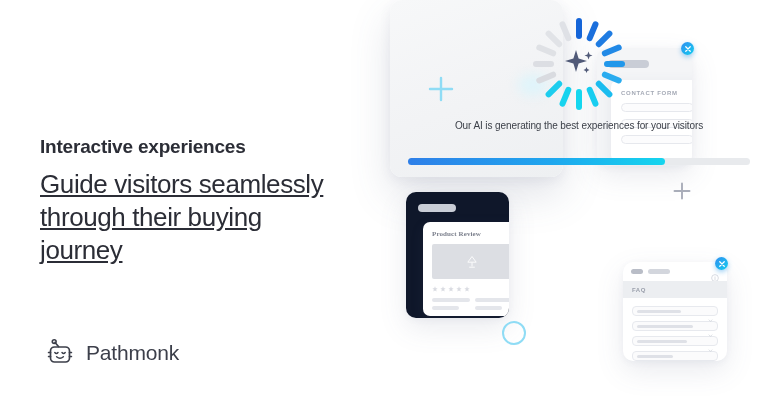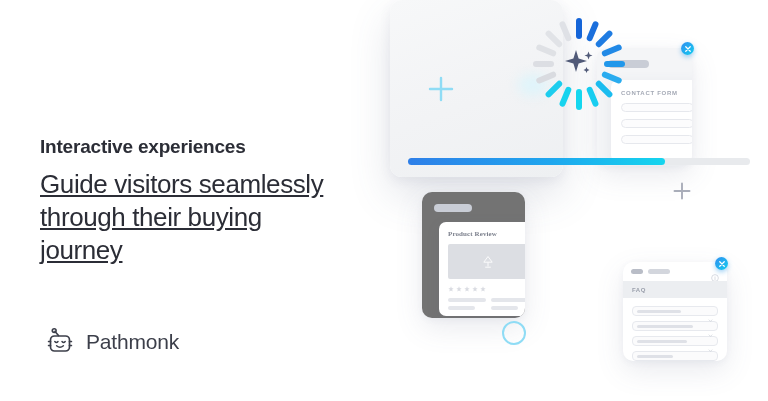--- a/index.html
+++ b/index.html
@@ -18,21 +18,21 @@
     position: absolute; left: 0; top: 136px;
     font-size: 19px; font-weight: 700; letter-spacing: -0.2px;
     color: #2b2d36;
   }
   .headline {
     position: absolute; left: 0; top: 168px; width: 300px;
     font-size: 26px; font-weight: 400; line-height: 1.26;
     color: #2b2d36; letter-spacing: -0.4px; text-decoration: underline;
   }
 
-  .logo { position: absolute; left: 3px; top: 325px; display: flex; align-items: center; gap: 9px; }
+  .logo { position: absolute; left: 3px; top: 336px; display: flex; align-items: center; gap: 9px; }
   .logo-mark { width: 34px; height: 34px; display:block; }
   .logo-text { font-size: 21px; font-weight: 400; color: #3c3f4a; letter-spacing: -0.2px; }
 
   
   .art { position: absolute; left: 390px; top: 0; width: 378px; height: 401px; }
 
   .card {
     position: absolute; background: #fff;
     border-radius: 10px;
     box-shadow: 0 10px 28px rgba(90,100,130,0.13), 0 2px 6px rgba(90,100,130,0.06);
@@ -50,21 +50,21 @@
   .field { margin-top:7px; height:9px; border-radius:5px; border:1px solid #e6e8ed; background:#fcfcfd; }
   .badge-close {
     position:absolute; width:13px; height:13px; border-radius:50%;
     background: linear-gradient(135deg,#2f8ef0 0%, #13cdef 100%);
     box-shadow:0 2px 5px rgba(40,150,230,.45);
     display:flex; align-items:center; justify-content:center;
   }
   .badge-close svg { width:6px; height:6px; display:block; }
 
   
-  .card-review { left: 32px; top: 192px; width: 103px; height: 126px; background:#737373; overflow:hidden; }
+  .card-review { left: 16px; top: 192px; width: 103px; height: 126px; background:#0f172a; overflow:hidden; }
   .review-topbar { position:absolute; left:12px; top:12px; width:38px; height:8px; border-radius:4px; background:#c9cdd6; }
   .review-inner {
     position:absolute; left:17px; top:30px; width:98px; height:94px;
     background:#fff; border-radius:7px; box-shadow:0 4px 14px rgba(90,100,130,0.10);
     padding:8px 9px 0 9px;
   }
   .review-title { font-size:7px; font-weight:700; color:#7c808d; letter-spacing:0.1px; font-family:"Liberation Serif", serif; }
   .review-photo {
     margin-top:6px; height:35px; background:#dcdee3; border-radius:2px;
     display:flex; align-items:center; justify-content:center;
@@ -291,20 +291,21 @@
             <path d="M48 5 V20" stroke="#e1e3e7" transform="rotate(315 48 48)"></path>
             <path d="M48 5 V20" stroke="#dfe1e6" transform="rotate(337.5 48 48)"></path>
           </g>
           <g>
             <path d="M45 34 L47.6 42.4 L56 45 L47.6 47.6 L45 56 L42.4 47.6 L34 45 L42.4 42.4 Z" fill="#515a78"></path>
             <path d="M57.5 35.5 L58.6 38.4 L61.5 39.5 L58.6 40.6 L57.5 43.5 L56.4 40.6 L53.5 39.5 L56.4 38.4 Z" fill="#515a78"></path>
             <path d="M55.5 51 L56.4 53.1 L58.5 54 L56.4 54.9 L55.5 57 L54.6 54.9 L52.5 54 L54.6 53.1 Z" fill="#515a78"></path>
           </g>
         </svg>
       </div>
+      <div class="ai-text">Our AI is generating the best experiences for your visitors</div>
       <div class="track">
         <div class="fill" style="width: 75%;"></div>
       </div>
     </div>
 
     <span class="deco plus-cyan">
       <svg viewBox="0 0 26 26" fill="none">
           <path d="M13 2 V24 M2 13 H24" stroke="#8fdcf5" stroke-width="2.4" stroke-linecap="round"></path>
         </svg>
     </span>

